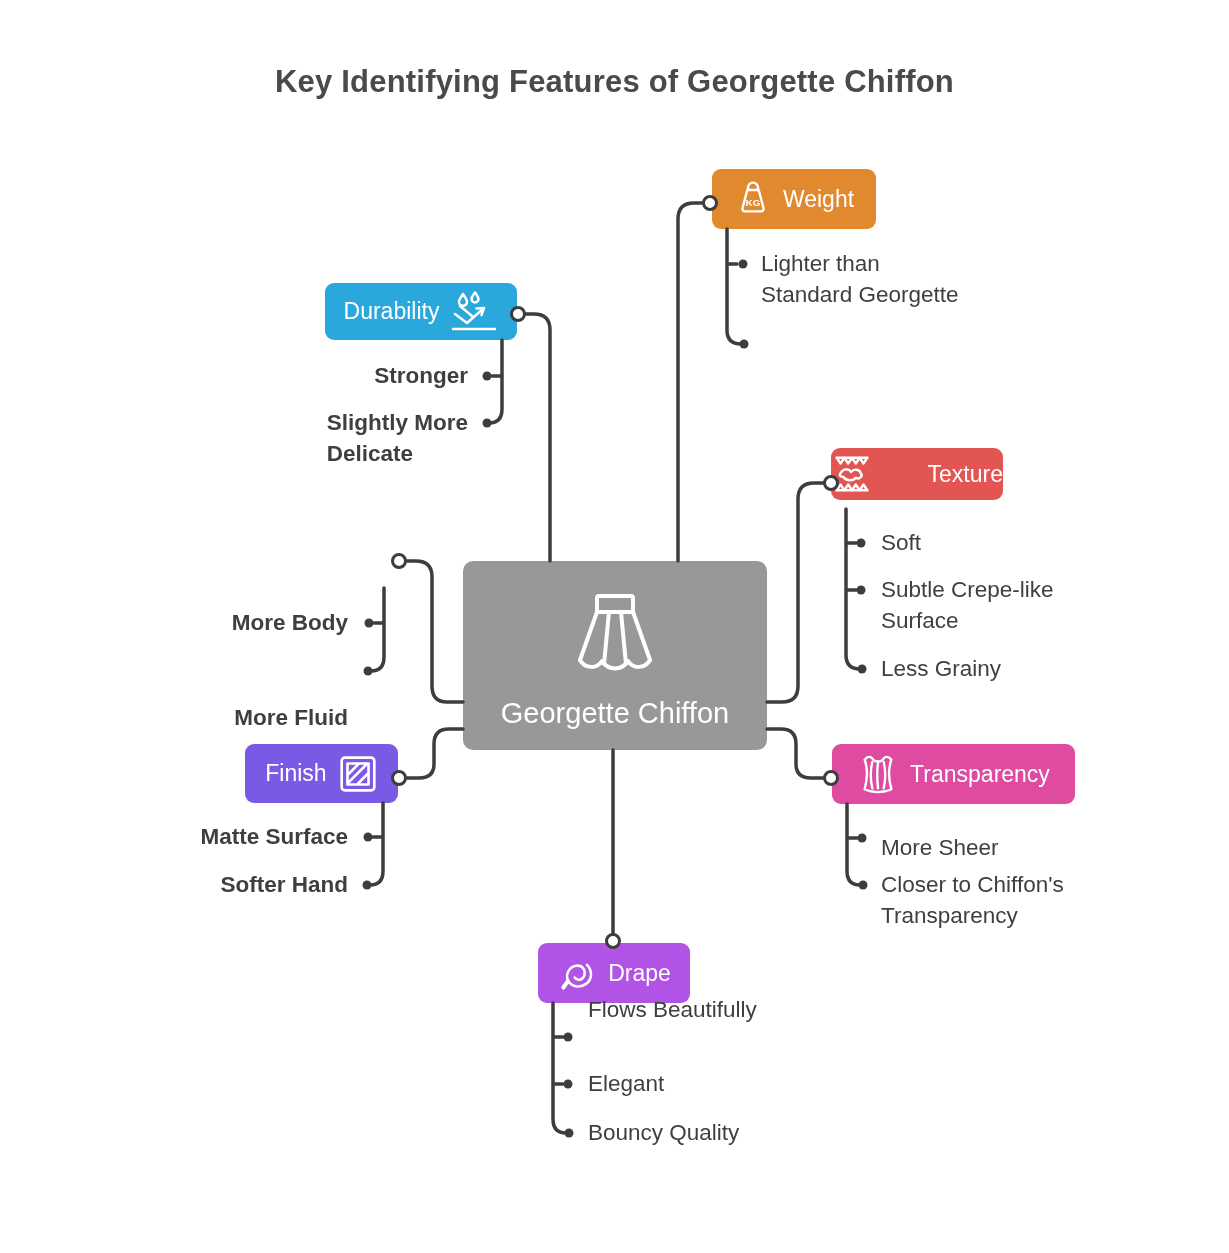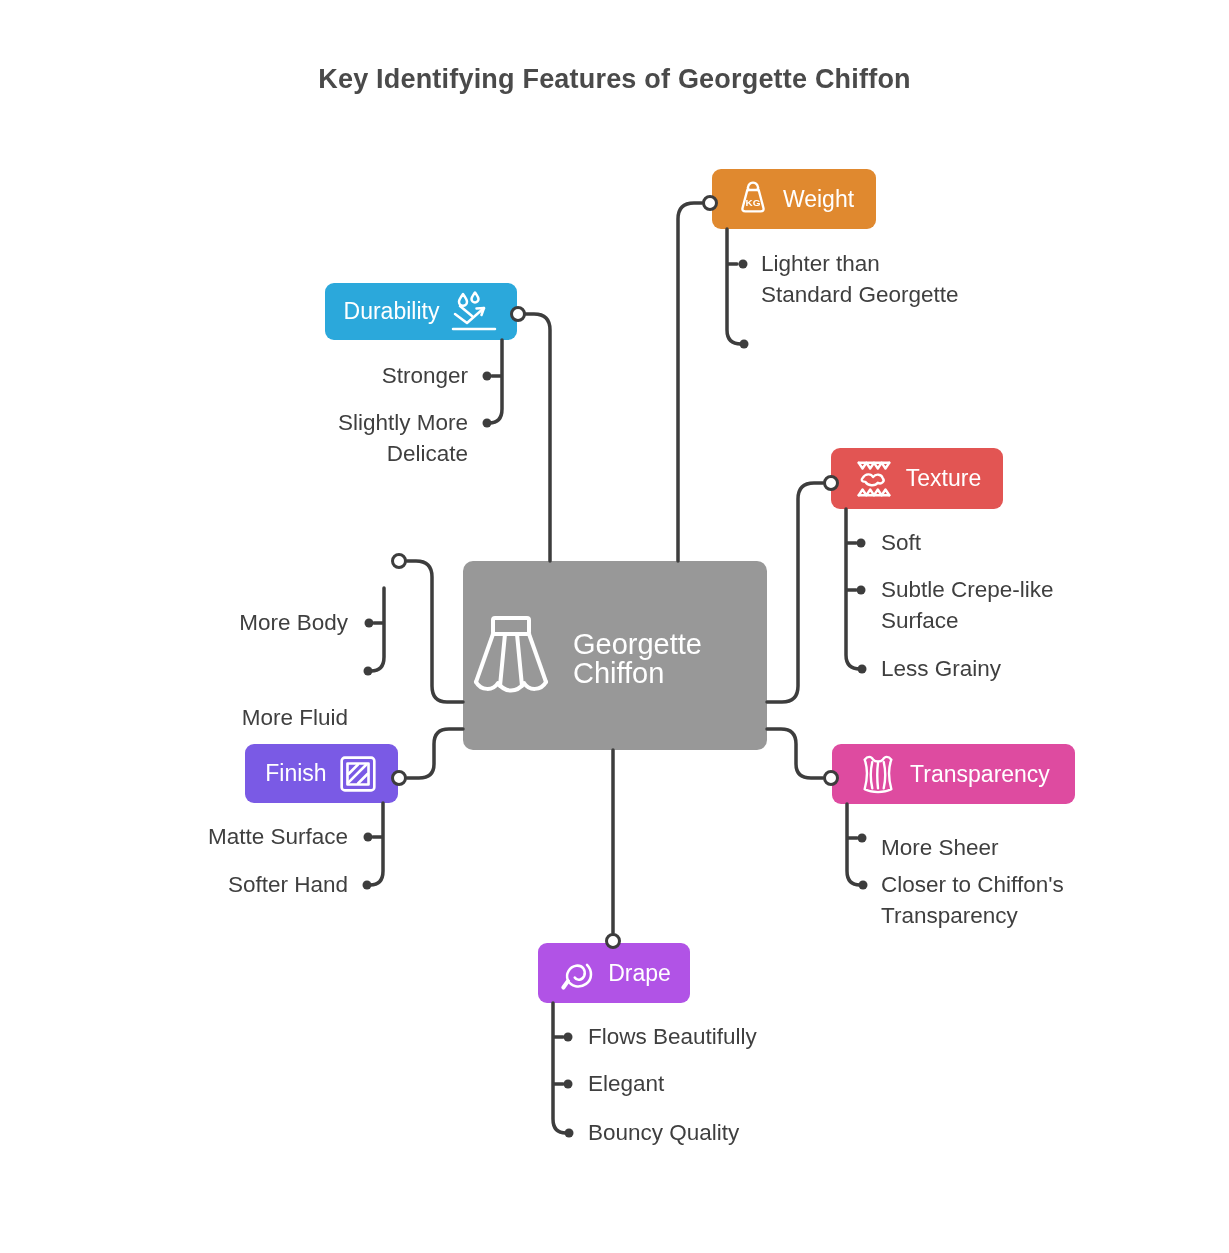--- a/index.html
+++ b/index.html
@@ -2,35 +2,35 @@
 <html><head>
 <meta charset="utf-8">
 <style>
   html,body{margin:0;padding:0;background:#fff;}
   .canvas{
     position:relative;width:1229px;height:1253px;background:#ffffff;overflow:hidden;
     font-family:"Liberation Sans", sans-serif;
   }
   .title{
     position:absolute;left:0;right:0;top:64px;margin:0;text-align:center;
-    font-size:27px;font-weight:700;color:#4a4a4a;letter-spacing:.2px;
+    font-size:31px;font-weight:700;color:#4a4a4a;letter-spacing:.2px;
   }
   .wires{position:absolute;left:0;top:0;z-index:5;pointer-events:none;}
   .node{
     position:absolute;z-index:2;display:flex;align-items:center;justify-content:center;
     gap:11px;border-radius:9px;color:#fff;box-sizing:border-box;
   }
   .node .nlabel{font-size:23px;line-height:1;white-space:nowrap;}
   .node svg{flex:0 0 auto;display:block;}
-  .center-node{gap:14px;border-radius:10px;padding-top:6px;}
+  .center-node{flex-direction:column;gap:14px;border-radius:10px;padding-top:6px;}
   .center-label{font-size:29px;line-height:1;}
   .child{
     position:absolute;z-index:2;font-size:22.5px;line-height:31px;color:#3f3f3f;
   }
-  .r{text-align:right;}
+  .r{text-align:left;font-weight:bold;}
 </style>
 </head>
 <body>
 
 <div class="canvas">
 
   <h1 class="title">Key Identifying Features of Georgette Chiffon</h1>
 
   <svg class="wires" width="1229" height="1253" viewBox="0 0 1229 1253">
     <g fill="none" stroke-width="3.5" stroke-linecap="round" stroke="#3d3d3d">
@@ -108,21 +108,21 @@
     <svg width="48" height="42" viewBox="0 0 48 40" fill="none" stroke="#fff" stroke-width="2.5" stroke-linecap="round" stroke-linejoin="round">
       <path d="M13,2 C15.5,5.5 17,7.5 17,9.8 A4,4 0 1 1 9,9.8 C9,7.5 10.5,5.5 13,2 Z"></path>
       <path d="M25,0.5 C27,3.5 28.5,5 28.5,7 A3.5,3.5 0 1 1 21.5,7 C21.5,5 23,3.5 25,0.5 Z"></path>
       <path d="M10,14 L22,24"></path>
       <path d="M5,22 L17,31 L34,16"></path>
       <path d="M26.5,16.5 L34,16 L31.5,23"></path>
       <path d="M3,37 H45"></path>
     </svg>
   </div>
 
-  <div class="node" style="left: 831px; top: 448px; width: 172px; height: 61px; background: rgb(226, 85, 83);">
+  <div class="node" style="left: 831px; top: 448px; width: 172px; height: 52px; background: rgb(226, 85, 83); justify-content: space-between;">
     <svg width="42" height="42" viewBox="0 0 44 44" fill="none" stroke="#fff" stroke-width="2.5" stroke-linecap="round" stroke-linejoin="round">
       <path d="M6,5 H38"></path>
       <path d="M6,5 L10,11 L14,5 L18,11 L22,5 L26,11 L30,5 L34,11 L38,5"></path>
       <path d="M10,21 C13,16 19,16 21,20 C24,16 30,17 31,21 C34,24 30,28 26,26 C23,30 15,29 13,25 C9,25 8,23 10,21 Z"></path>
       <path d="M6,39 H38"></path>
       <path d="M6,39 L10,33 L14,39 L18,33 L22,39 L26,33 L30,39 L34,33 L38,39"></path>
     </svg>
     <span class="nlabel">Texture</span>
   </div>
 
@@ -195,21 +195,21 @@
   </div>
 
   <div class="child" style="left:881px;top:822px;margin-top:10px;">
     <div>More Sheer</div>
   </div>
   <div class="child" style="left:881px;top:869px;">
     <div>Closer to Chiffon's</div>
     <div>Transparency</div>
   </div>
 
-  <div class="child" style="left:588px;top:1021px;">
+  <div class="child" style="left:588px;top:994px;">
     <div>Flows Beautifully</div>
   </div>
   <div class="child" style="left:588px;top:1068px;">
     <div>Elegant</div>
   </div>
   <div class="child" style="left:588px;top:1117px;">
     <div>Bouncy Quality</div>
   </div>
 
 </div>

